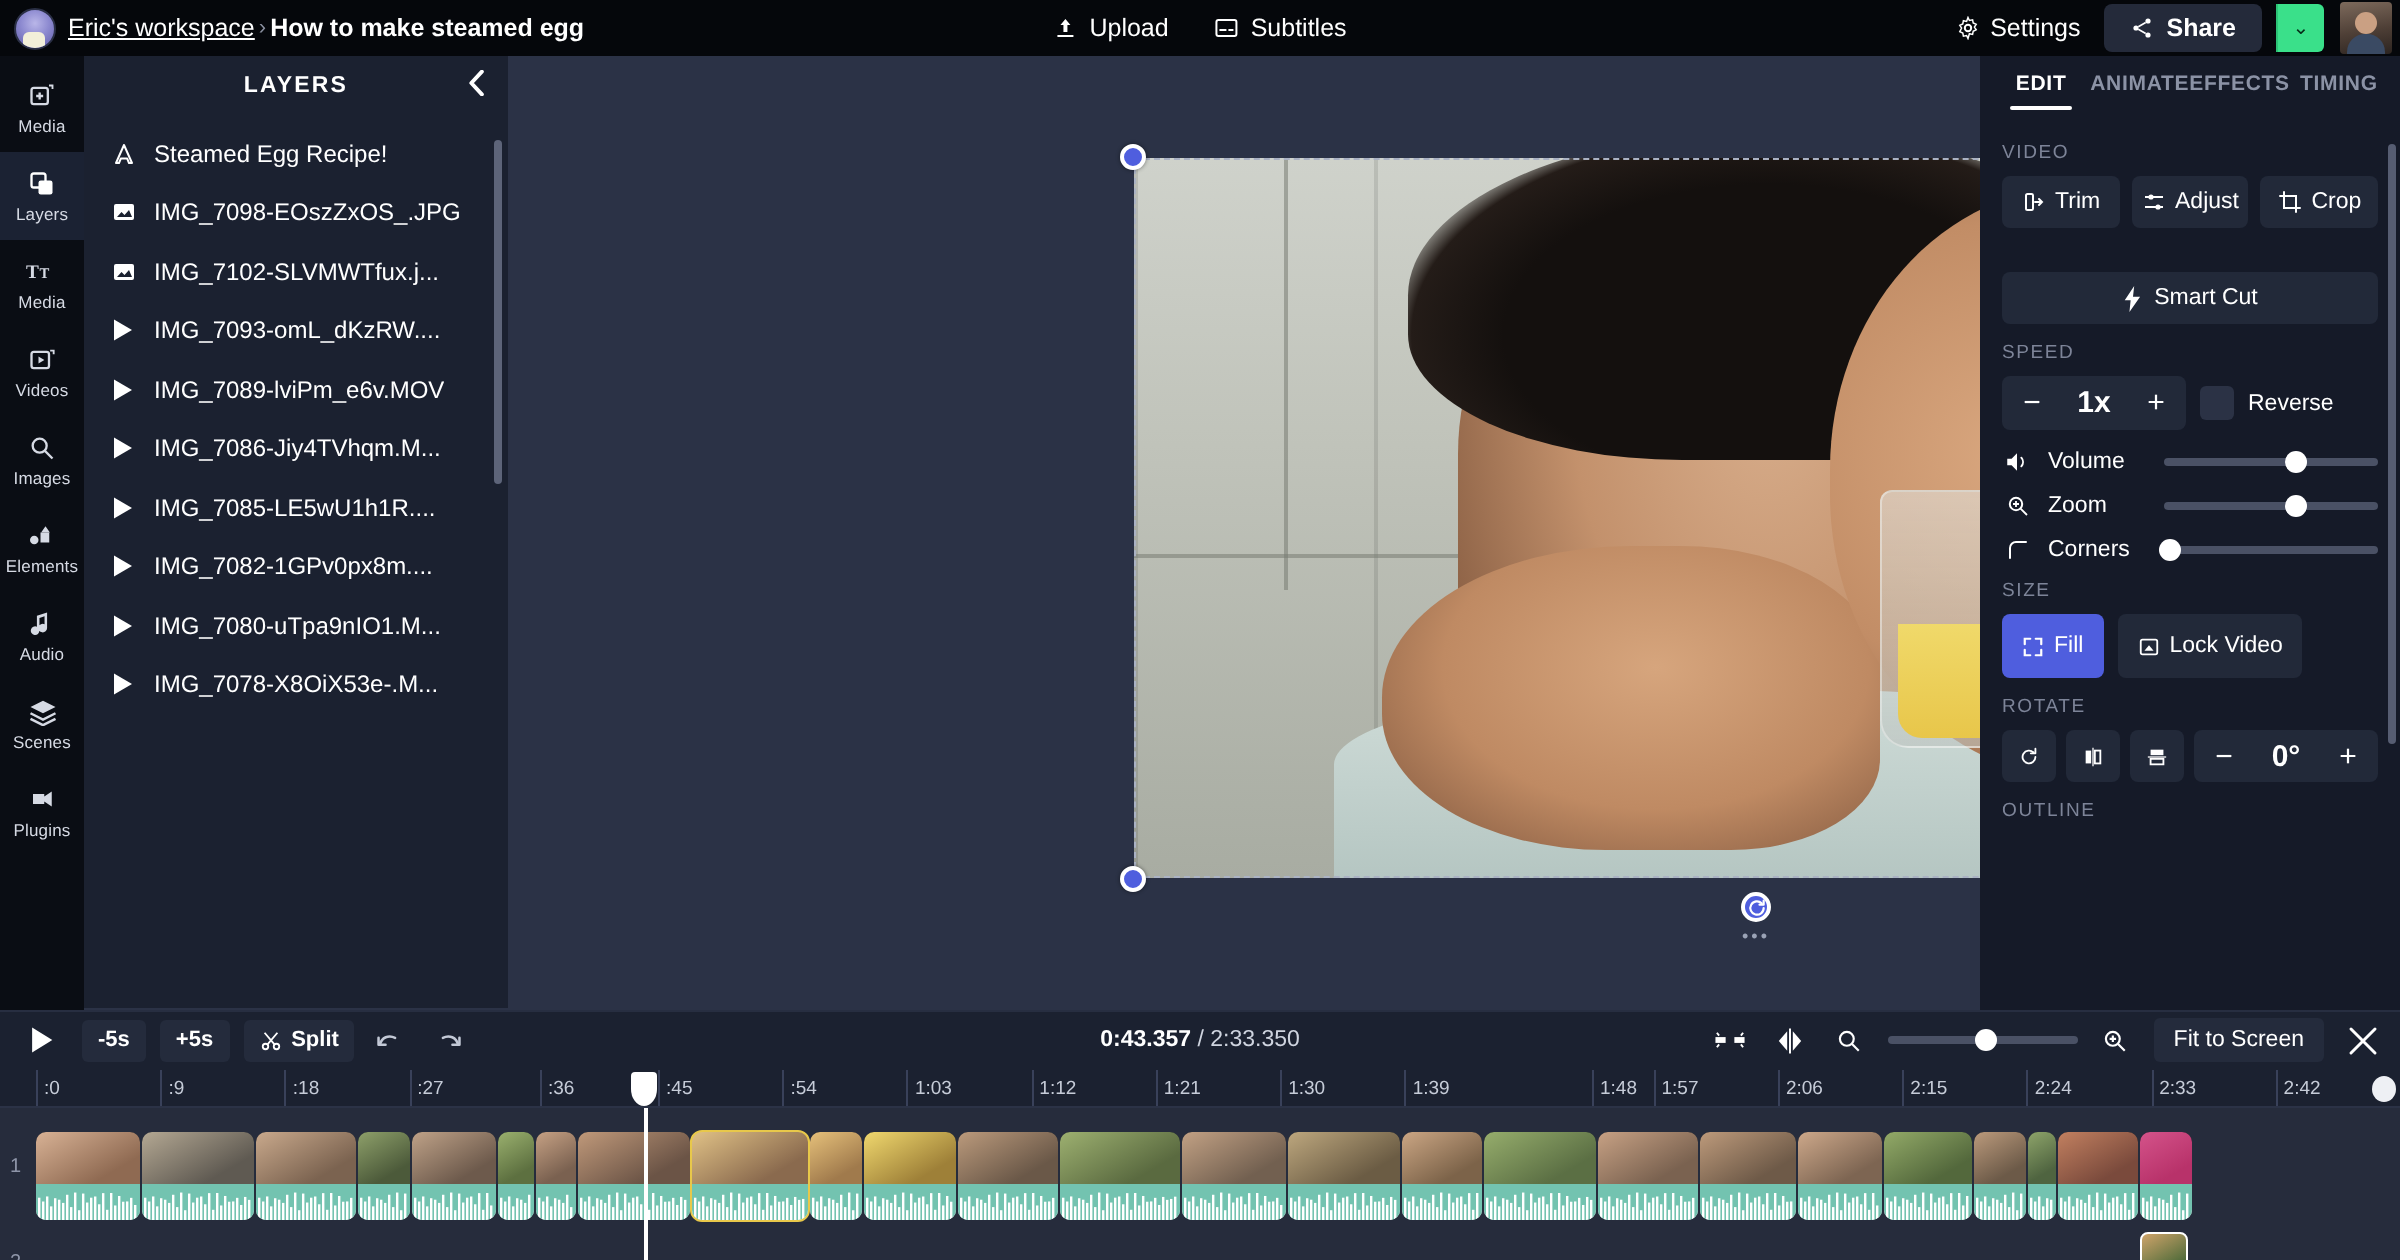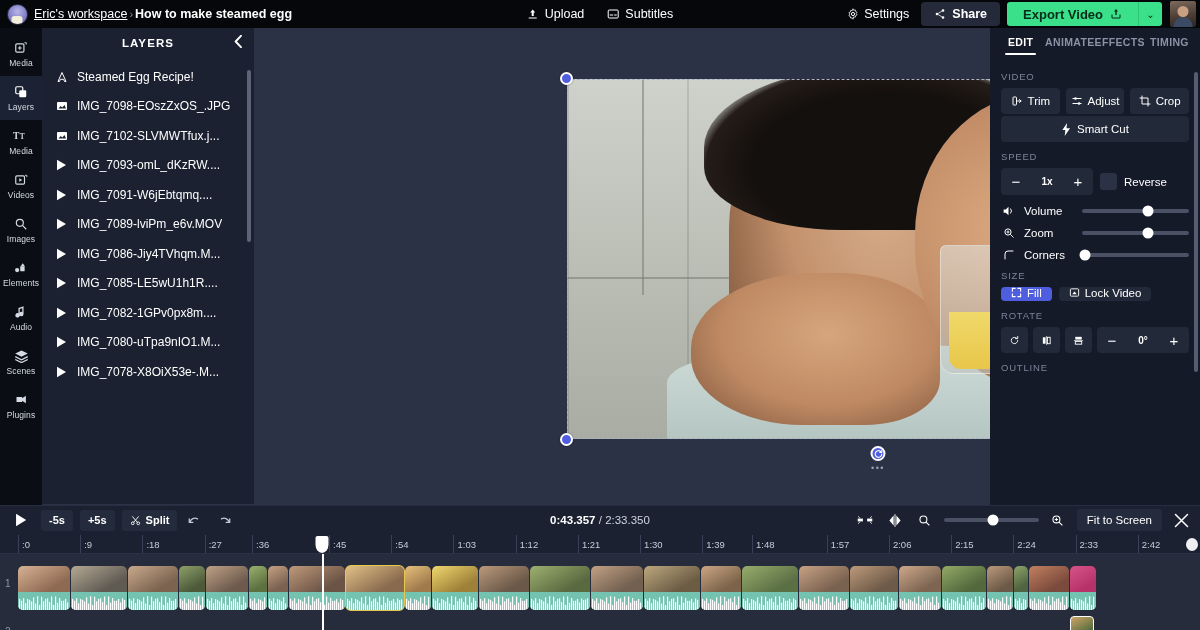--- a/index.html
+++ b/index.html
@@ -165,36 +165,36 @@
   .tab.active::after {
     content:""; position:absolute; left:18%; right:18%; bottom:0; height:2px; background:#fff; border-radius:2px;
   }
   .props-body { flex:1; overflow:hidden; padding:6px 11px 0; }
   .sect-label { font-size:9.5px; color:#7d8498; letter-spacing:.8px; margin:9px 0 6px; }
   .btn-row { display:flex; gap:6px; }
   .pbtn {
     flex:1; height:26px; background:#222939; border-radius:4px; display:flex;
     align-items:center; justify-content:center; gap:5px; font-size:11.5px; color:#fff; cursor:pointer;
   }
-  .pbtn.full { width:100%; margin-top:2px;justify-content:center; }
+  .pbtn.full { width:100%; margin-top:22px;justify-content:center; }
   .speed-row { display:flex; align-items:center; gap:7px; }
   .step-group { display:flex; align-items:center; background:#222939; border-radius:4px; height:27px; width:92px;}
   .step-btn { width:30px; height:100%; display:flex; align-items:center; justify-content:center; color:#fff; font-size:15px; cursor:pointer;}
-  .step-val { flex:1; text-align:center; font-size:10px; font-weight:700; color:#fff;}
+  .step-val { flex:1; text-align:center; font-size:15px; font-weight:700; color:#fff;}
   .chk { width:17px; height:17px; background:#2b3245; border-radius:3px; cursor:pointer;}
   .chk-lbl { font-size:11.5px; color:#fff; }
   .slider-row { display:flex; align-items:center; gap:8px; margin:10px 0 0; }
   .sl-ico { width:15px; display:flex; justify-content:center; color:#fff;}
   .sl-name { width:50px; font-size:11.5px; color:#fff;}
   .track { flex:1; height:4px; background:#4a5165; border-radius:3px; position:relative;}
   .knob { position:absolute; top:50%; width:11px; height:11px; border-radius:50%; background:#fff; transform:translate(-50%,-50%);}
   .size-row { display:flex; gap:7px; }
   .sbtn {
-    height:14px; background:#222939; border-radius:4px; display:flex; align-items:flex-start;
-    justify-content:center; gap:5px; font-size:11.5px; color:#fff; padding:0 10px; cursor:pointer;
+    height:26px; background:#222939; border-radius:4px; display:flex; align-items:center;
+    justify-content:center; gap:5px; font-size:11.5px; color:#fff; padding:16px 10px; cursor:pointer;
   }
   .sbtn.on { background:#4f5ede; }
   .rot-row { display:flex; gap:5px; align-items:center; }
   .rbtn { width:27px; height:26px; background:#222939; border-radius:4px; display:flex; align-items:center; justify-content:center; color:#fff; cursor:pointer;}
   .rdeg { display:flex; align-items:center; background:#222939; border-radius:4px; height:26px; flex:1; }
   .props-scroll { position:absolute; right:2px; top:44px; width:4.5px; height:300px; background:#565d72; border-radius:3px;}
 
   
   .tl-toolbar {
     height:30px; flex:0 0 30px; background:#1b2130; display:flex; align-items:center;
@@ -279,27 +279,20 @@
         <span>Settings</span>
       </div>
       <div class="share-btn">
         <svg width="12" height="12" viewBox="0 0 24 24">
           <circle cx="18" cy="5" r="2.6" fill="#fff"></circle>
             <circle cx="6" cy="12" r="2.6" fill="#fff"></circle>
             <circle cx="18" cy="19" r="2.6" fill="#fff"></circle>
           <path d="M8.3 10.8l7.4-4.3M8.3 13.2l7.4 4.3" stroke="#fff" stroke-width="1.6"></path>
         </svg>
         <span>Share</span>
-      </div>
-      <div class="export-btn">
-        <span>Export Video</span>
-        <svg width="12" height="12" viewBox="0 0 24 24">
-          <path d="M12 2l4 5h-2.6v7h-2.8V7H8z" fill="#062b18"></path>
-          <path d="M4 13v7h16v-7" fill="none" stroke="#062b18" stroke-width="2"></path>
-        </svg>
       </div>
       <div class="export-caret">⌄</div>
       <div class="user-avatar"></div>
     </div>
   </div>
 
   <div class="middle">
 
     <div class="rail">
 
@@ -432,28 +425,20 @@
             </span>
             <span class="layer-name">IMG_7102-SLVMWTfux.j...</span>
           </div>
           <div class="layer-row">
             <span class="layer-ico">
               <svg width="11" height="12" viewBox="0 0 14 16">
                 <path d="M1 1l12 7-12 7z" fill="#fff"></path>
               </svg>
             </span>
             <span class="layer-name">IMG_7093-omL_dKzRW....</span>
-          </div>
-          <div class="layer-row">
-            <span class="layer-ico">
-              <svg width="11" height="12" viewBox="0 0 14 16">
-                <path d="M1 1l12 7-12 7z" fill="#fff"></path>
-              </svg>
-            </span>
-            <span class="layer-name">IMG_7091-W6jEbtqmq....</span>
           </div>
           <div class="layer-row">
             <span class="layer-ico">
               <svg width="11" height="12" viewBox="0 0 14 16">
                 <path d="M1 1l12 7-12 7z" fill="#fff"></path>
               </svg>
             </span>
             <span class="layer-name">IMG_7089-lviPm_e6v.MOV</span>
           </div>
           <div class="layer-row">
@@ -743,29 +728,29 @@
           </svg>
       </div>
     </div>
   </div>
 
   <div class="ruler" id="ruler">
       <div class="tick" style="left: 18px;">:0</div>
       <div class="tick" style="left: 80.2105px;">:9</div>
       <div class="tick" style="left: 142.421px;">:18</div>
       <div class="tick" style="left: 204.632px;">:27</div>
-      <div class="tick" style="left: 252px;">:36</div>
+      <div class="tick" style="left: 270px;">:36</div>
       <div class="tick" style="left: 329.053px;">:45</div>
       <div class="tick" style="left: 391.263px;">:54</div>
       <div class="tick" style="left: 453.474px;">1:03</div>
       <div class="tick" style="left: 515.684px;">1:12</div>
       <div class="tick" style="left: 577.895px;">1:21</div>
       <div class="tick" style="left: 640.105px;">1:30</div>
       <div class="tick" style="left: 702.316px;">1:39</div>
-      <div class="tick" style="left: 752px;">1:48</div>
+      <div class="tick" style="left: 796px;">1:48</div>
       <div class="tick" style="left: 826.737px;">1:57</div>
       <div class="tick" style="left: 888.947px;">2:06</div>
       <div class="tick" style="left: 951.158px;">2:15</div>
       <div class="tick" style="left: 1013.37px;">2:24</div>
       <div class="tick" style="left: 1075.58px;">2:33</div>
       <div class="tick" style="left: 1137.79px;">2:42</div>
       <div class="playhead-head" style="left: 322px;"></div>
       <div class="tl-end-knob"></div>
     </div>
 

